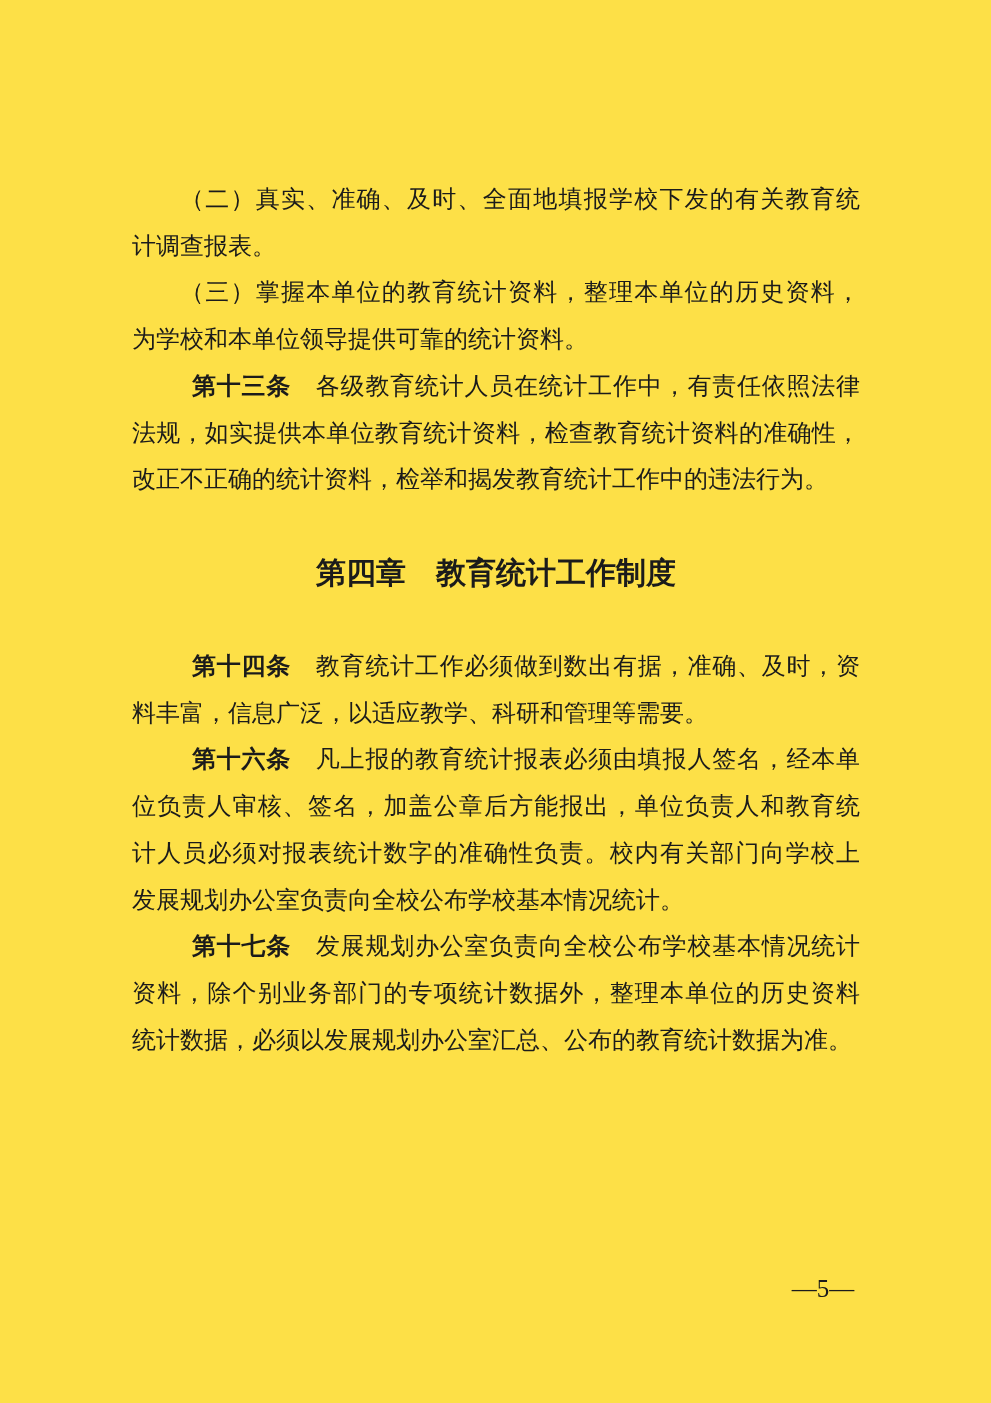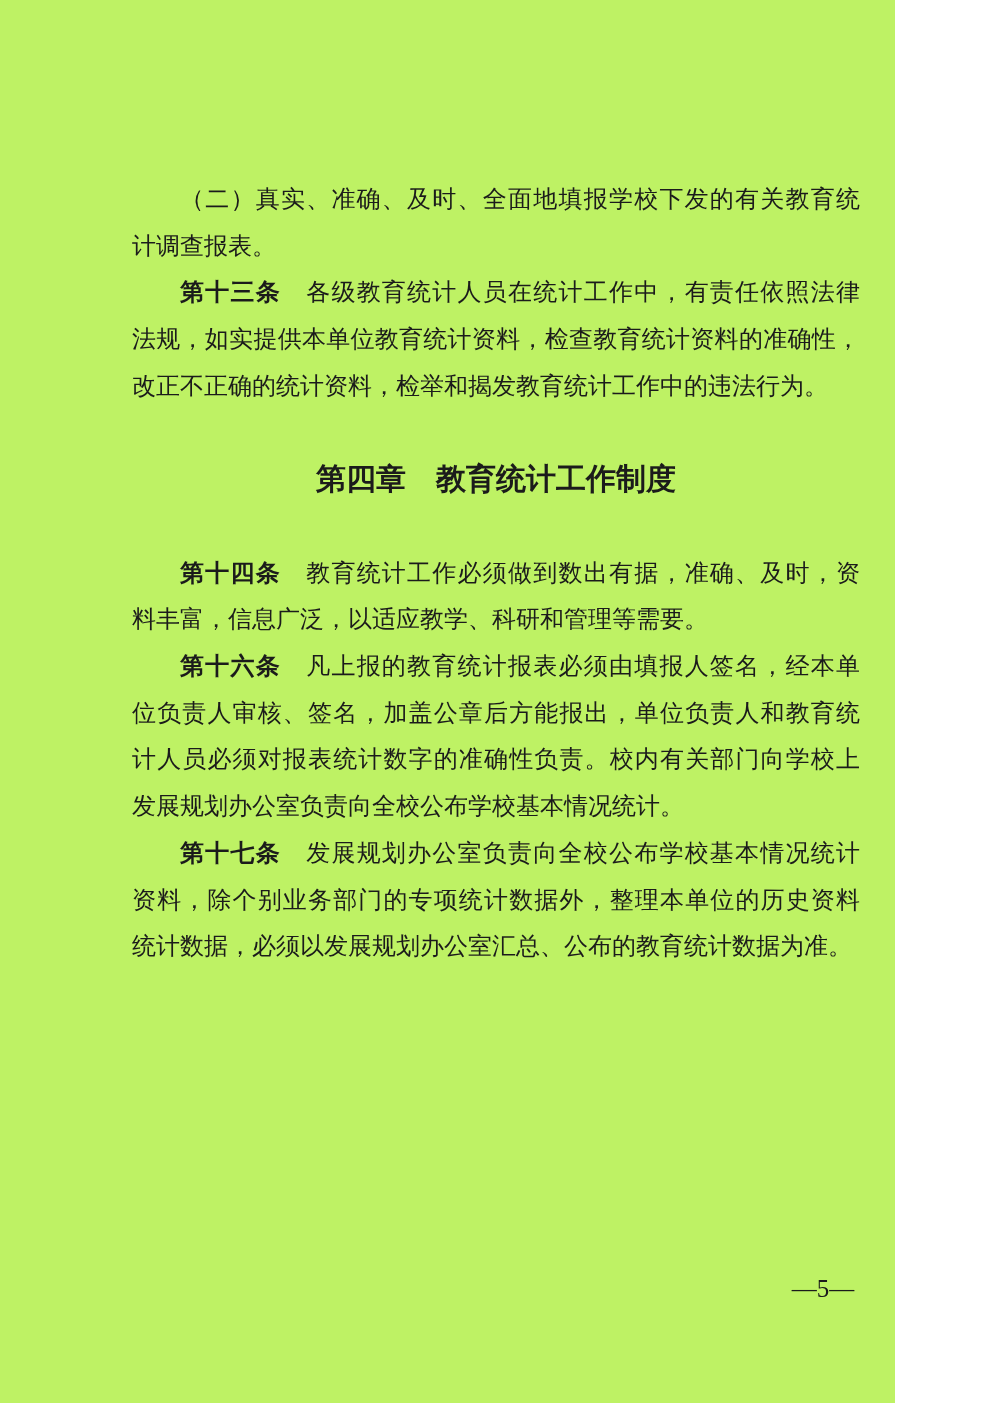--- a/index.html
+++ b/index.html
@@ -2,23 +2,23 @@
 <html><head>
 <meta charset="utf-8">
 <style>
   html, body {
     margin: 0;
     padding: 0;
     background: #ffffff;
   }
   .page {
     position: relative;
-    width: 895px;
+    width: 991px;
     height: 1403px;
-    background: #bef264;
+    background: #fde047;
     overflow: hidden;
     font-family: "Liberation Serif", "DejaVu Serif", serif;
     color: #1b1b1b;
   }
   .content {
     position: absolute;
     left: 132px;
     top: 176px;
     width: 728px;
     font-size: 24px;
@@ -32,20 +32,21 @@
     white-space: nowrap;
   }
   .line.no-justify {
     text-align: center;
     text-align-last: left;
   }
   .line.indent { text-indent: 48px; }
   .term {
     font-family: "Liberation Sans", "DejaVu Sans", sans-serif;
     font-weight: 700;
+    margin-left: 12px;
   }
   .heading {
     font-family: "Liberation Sans", "DejaVu Sans", sans-serif;
     font-weight: 700;
     font-size: 30px;
     text-align: center;
     text-align-last: center;
     line-height: 46.7px;
     margin: 46.7px 0;
   }
@@ -63,20 +64,24 @@
 </head>
 <body>
 
 <div class="page">
   <div class="content">
       <div class="para">
         <div class="line indent"><span class="">（二）真实、准确、及时、全面地填报学校下发的有关教育统</span></div>
         <div class="line no-justify"><span class="">计调查报表。</span></div>
       </div>
       <div class="para">
+        <div class="line indent"><span class="">（三）掌握本单位的教育统计资料，整理本单位的历史资料，</span></div>
+        <div class="line no-justify"><span class="">为学校和本单位领导提供可靠的统计资料。</span></div>
+      </div>
+      <div class="para">
         <div class="line indent"><span class="term">第十三条</span><span class="">　各级教育统计人员在统计工作中，有责任依照法律</span></div>
         <div class="line"><span class="">法规，如实提供本单位教育统计资料，检查教育统计资料的准确性，</span></div>
         <div class="line no-justify"><span class="">改正不正确的统计资料，检举和揭发教育统计工作中的违法行为。</span></div>
       </div>
       <div class="heading">第四章　教育统计工作制度</div>
       <div class="para">
         <div class="line indent"><span class="term">第十四条</span><span class="">　教育统计工作必须做到数出有据，准确、及时，资</span></div>
         <div class="line no-justify"><span class="">料丰富，信息广泛，以适应教学、科研和管理等需要。</span></div>
       </div>
       <div class="para">

